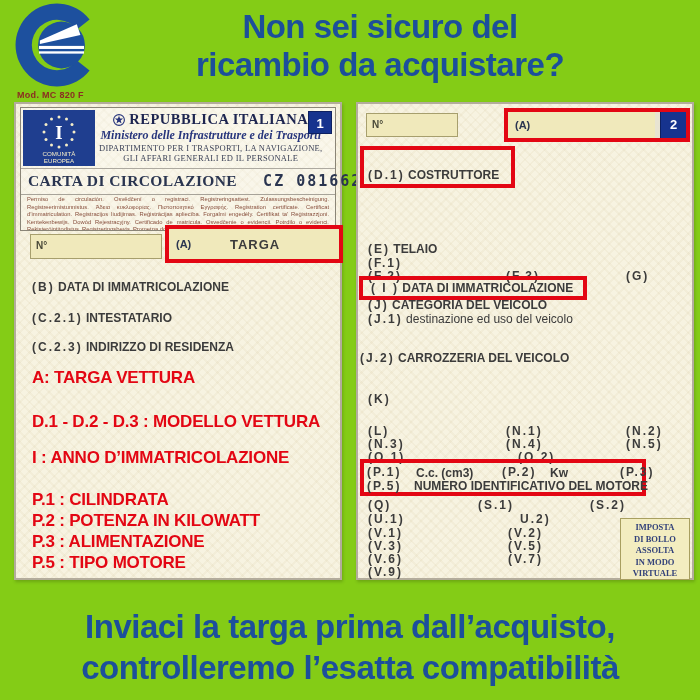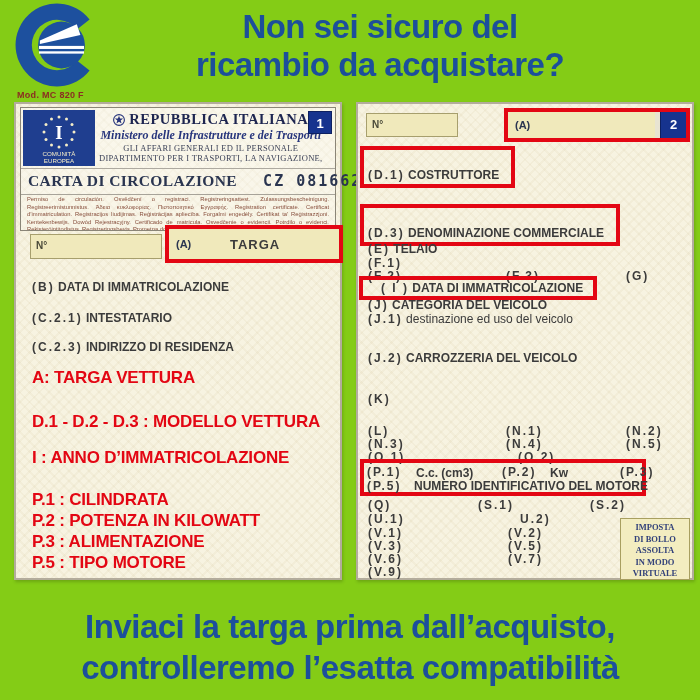--- a/index.html
+++ b/index.html
@@ -81,21 +81,21 @@
 
   
   .r-nfield { position:absolute; left:8px; top:9px; width:92px; height:24px; }
   .r-a-box { position:absolute; left:146px; top:4px; right:2px; height:34px; display:flex; }
   .r-a-inner { flex:1; background:#f0e9bb; display:flex; align-items:center; }
   .gap-strip { width:5px; background:#e8e4d2; }
   .num2-box { width:26px; background:#16338e; color:#fff; font-weight:bold; font-size:13px;
     text-align:center; line-height:26px; border-left:1px solid #0d2060; }
   .d-box { position:absolute; left:2px; display:inline-block; padding:18px 12px 2px 4px;
     white-space:nowrap; }
-  .i-box { position:absolute; left:1px; top:172px; padding:1px 10px 1px 18px; white-space:nowrap; }
+  .i-box { position:absolute; left:1px; top:172px; padding:1px 10px 1px 8px; white-space:nowrap; }
   .p-box { position:absolute; left:2px; top:355px; width:286px; height:37px; }
   .stamp { position:absolute; left:262px; top:414px; width:70px; height:62px;
     background:#f3edc0; border:1px solid #a89f60; text-align:center; color:#33427a;
     font-weight:bold; font-size:8.5px; line-height:11.5px; padding-top:3px;
     font-family:"Liberation Serif", serif; }
   .small-lbl { font-size:12px; font-weight:600; }
 </style>
 </head>
 <body>
 
@@ -140,22 +140,22 @@
         <text x="36" y="53" text-anchor="middle" font-size="6.2" fill="#f5edc8">EUROPEA</text>
       </svg>
       <div class="hdr-center">
         <div class="rep-line">
           <svg class="emblem" width="12" height="12" viewBox="0 0 12 12">
             <circle cx="6" cy="6" r="5.4" fill="none" stroke="#27357c" stroke-width="1.1"></circle>
             <polygon points="6,1.8 7.1,4.6 10.1,4.6 7.7,6.5 8.6,9.4 6,7.7 3.4,9.4 4.3,6.5 1.9,4.6 4.9,4.6" fill="#27357c"></polygon>
           </svg><span>REPUBBLICA ITALIANA</span>
         </div>
         <div class="ministry">Ministero delle Infrastrutture e dei Trasporti</div>
+        <div class="dept">DIPARTIMENTO PER I TRASPORTI, LA NAVIGAZIONE,</div>
         <div class="dept">GLI AFFARI GENERALI ED IL PERSONALE</div>
-        <div class="dept">DIPARTIMENTO PER I TRASPORTI, LA NAVIGAZIONE,</div>
       </div>
     </div>
     <div class="pagenum-box" style="right:8px;">1</div>
 
     <div class="carta-row">
       <span class="carta-title">CARTA DI CIRCOLAZIONE</span>
       <span class="carta-num">CZ 0816623</span>
     </div>
 
     <div class="fineprint">Permiso de circulación. Osvědčení o registraci. Registreringsattest. Zulassungsbescheinigung. Registreerimistunnistus. Άδεια κυκλοφορίας. Πιστοποιητικό Εγγραφής. Registration certificate. Certificat d’immatriculation. Registracijos liudijimas. Reģistrācijas apliecība. Forgalmi engedély. Ċertifikat ta’ Reġistrazzjoni. Kentekenbewijs. Dowód Rejestracyjny. Certificado de matrícula. Osvedčenie o evidencii. Potrdilo o evidenci. Rekisteröintitodistus. Registreringsbevis. Prometna dozvola.</div>
@@ -204,24 +204,20 @@
         <span class="a-code">(A)</span>
       </div>
       <div class="gap-strip"></div>
       <div class="num2-box">2</div>
     </div>
 
     <div class="redbox d-box doc-text" style="top:42px;">
       <span class="code">(D.1)</span>
       <span>COSTRUTTORE</span>
     </div>
-    <div class="redbox d-box doc-text" style="top:100px;">
-      <span class="code">(D.3)</span>
-      <span>DENOMINAZIONE COMMERCIALE</span>
-    </div>
 
     <div class="row doc-text" style="left:10px; top:138px;">
       <span class="code">(E)</span>
       <span>TELAIO</span>
     </div>
     <div class="row doc-text" style="left:10px; top:152px;">
       <span class="code">(F.1)</span>
     </div>
     <div class="row doc-text" style="left:0; top:165px; width:100%;">
       <span class="code c1">(F.2)</span>
@@ -235,21 +231,21 @@
     </div>
 
     <div class="row doc-text" style="left:10px; top:194px;">
       <span class="code">(J)</span>
       <span>CATEGORIA DEL VEICOLO</span>
     </div>
     <div class="row doc-text" style="left:10px; top:208px;">
       <span class="code">(J.1)</span>
       <span style="font-weight:500;">destinazione ed uso del veicolo</span>
     </div>
-    <div class="row doc-text" style="left:10px; top:247px;">
+    <div class="row doc-text" style="left:2px; top:247px;">
       <span class="code">(J.2)</span>
       <span>CARROZZERIA DEL VEICOLO</span>
     </div>
 
     <div class="row doc-text" style="left:10px; top:288px;">
       <span class="code">(K)</span>
     </div>
 
     <div class="row doc-text" style="left:0; top:320px; width:100%;">
       <span class="code c1">(L)</span>

